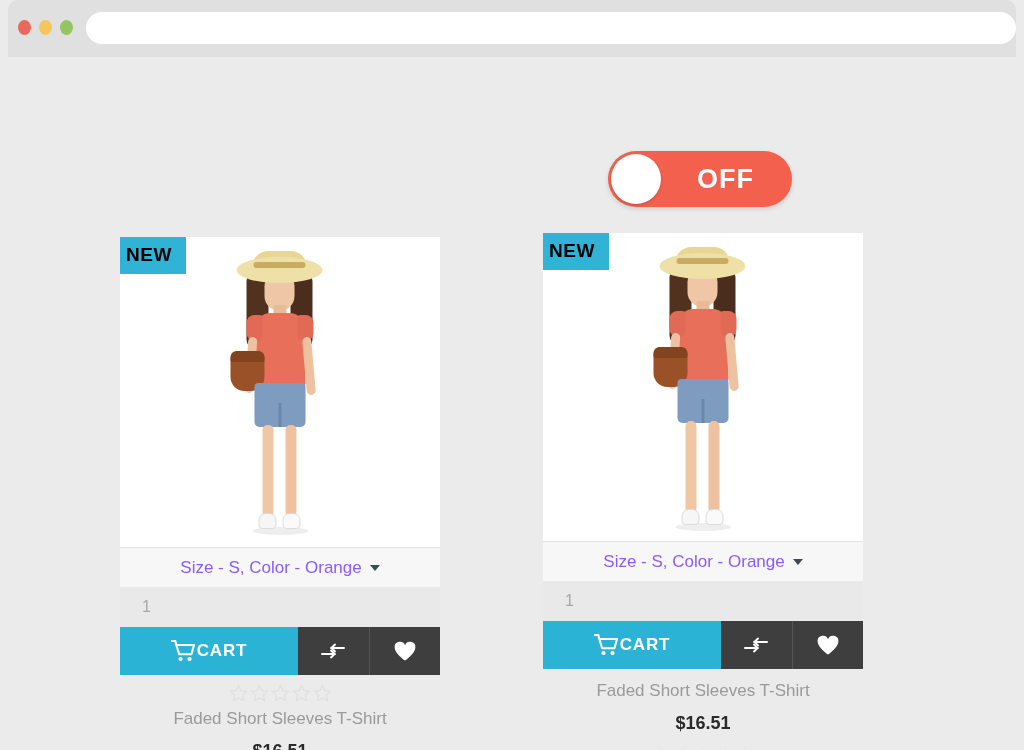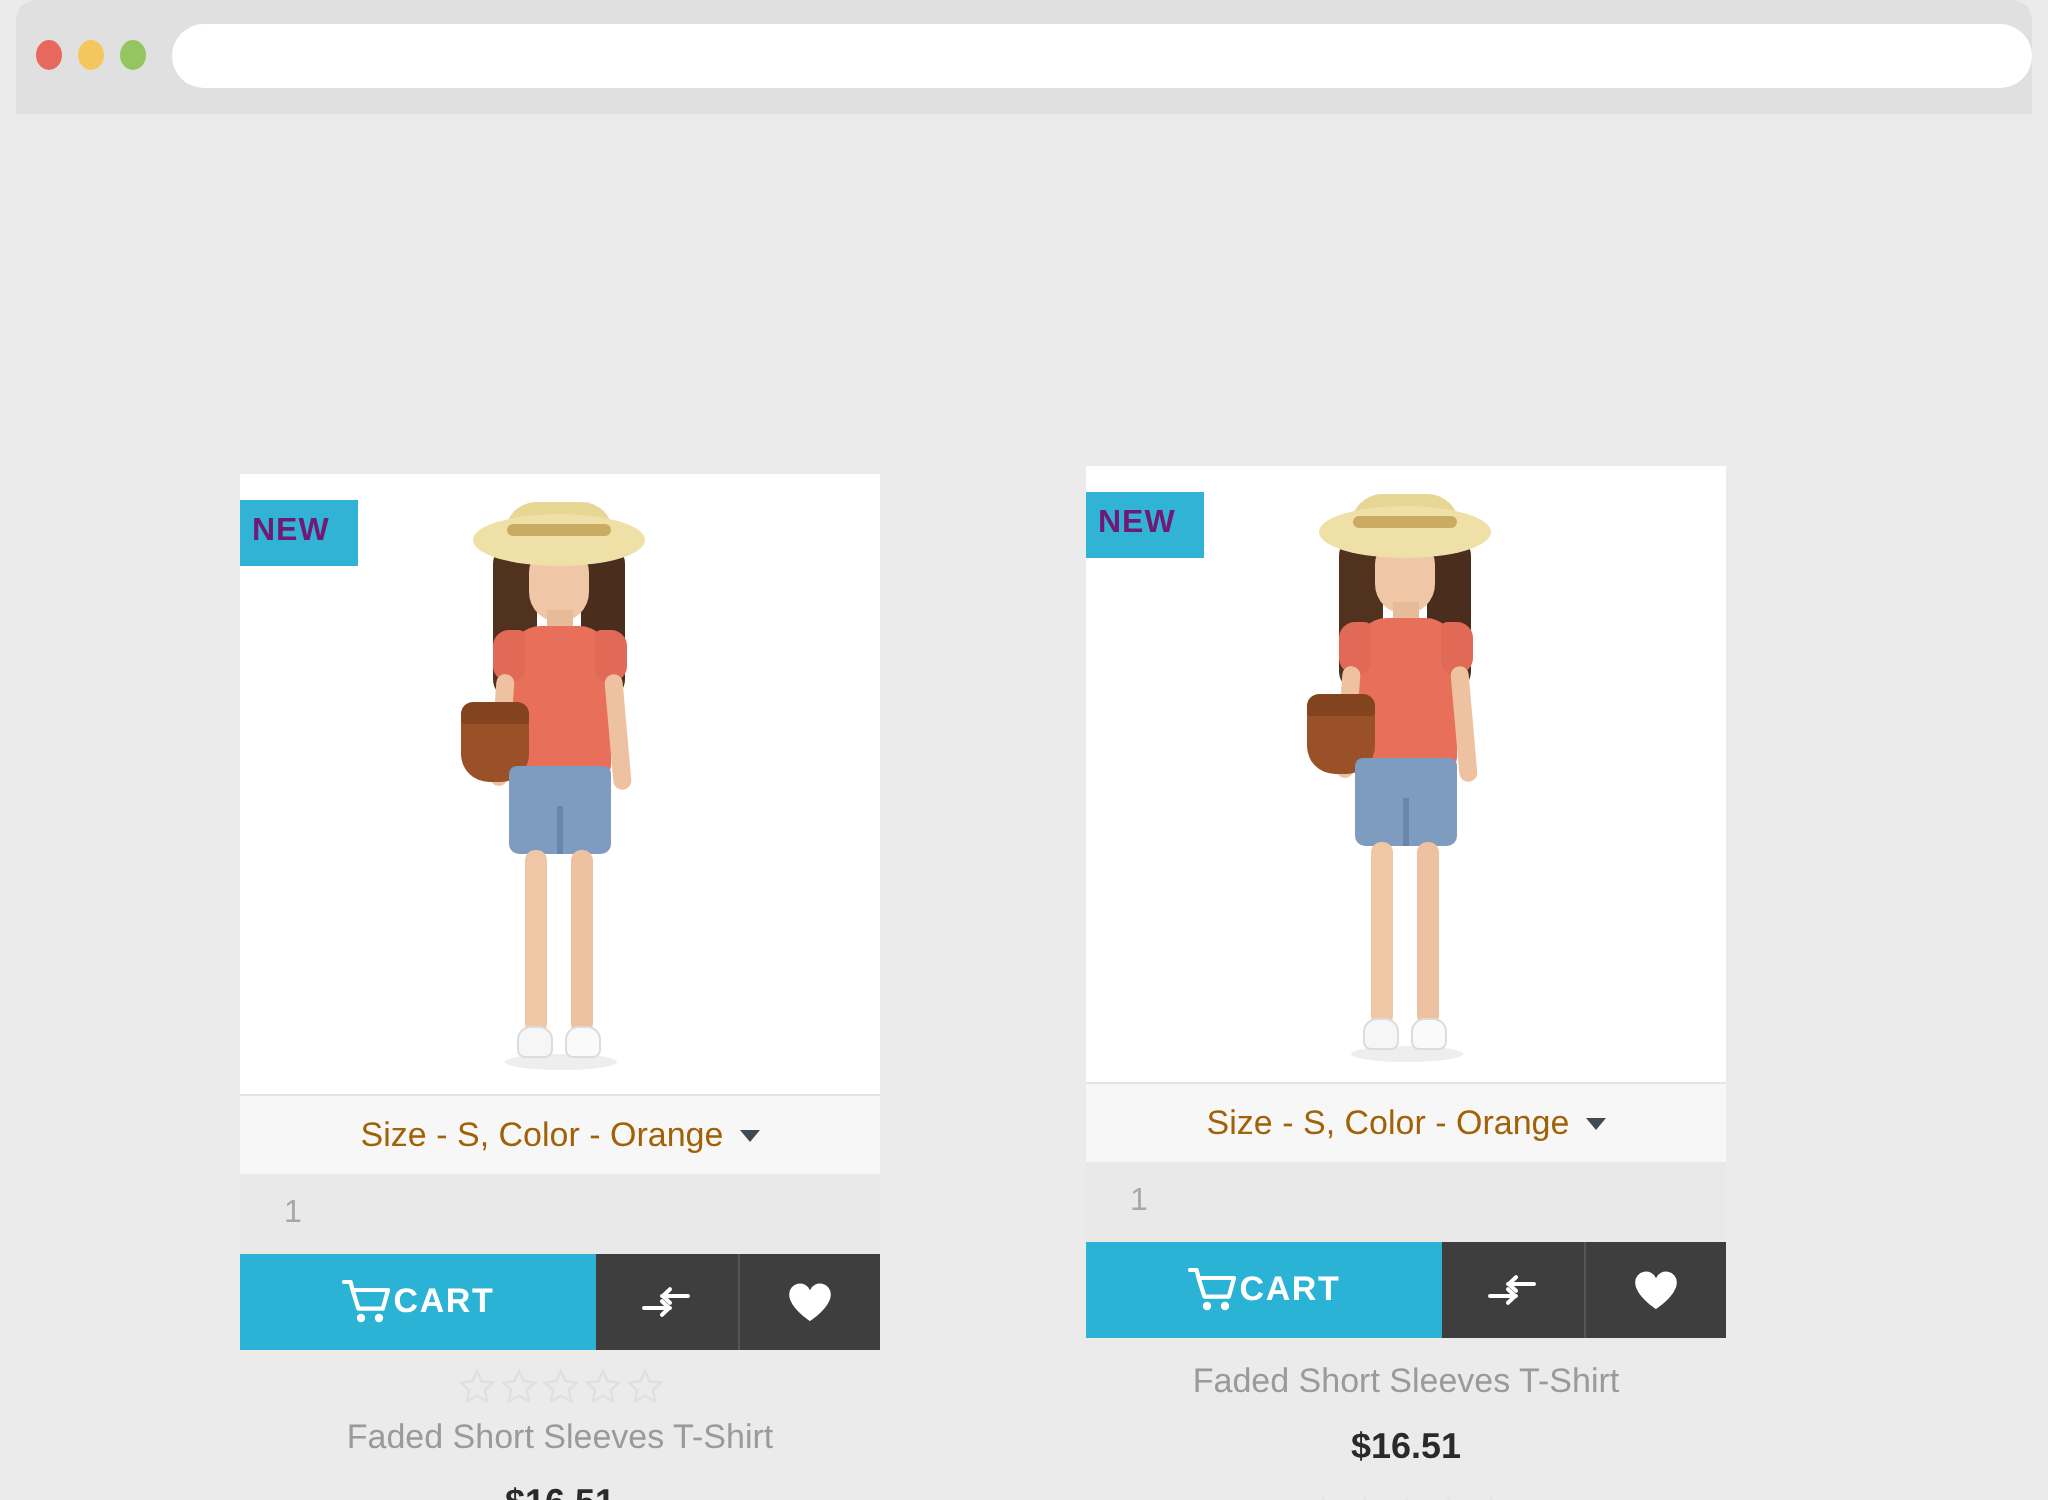--- a/index.html
+++ b/index.html
@@ -88,24 +88,24 @@
   .product-image {
     position: relative;
     width: 100%; height: 310px;
     background: #ffffff;
     overflow: hidden;
   }
   #card-right .product-image { height: 308px; }
 
   .new-badge {
     position: absolute;
-    left: -8px; top: 13px;
+    left: -8px; top: 0;
     background: #31b3d6;
-    color: #701a75;
-    font-size: 16px; font-weight: bold;
+    color: #000000;
+    font-size: 19px; font-weight: bold;
     letter-spacing: 0.5px;
     padding: 7px 14px 8px 14px;
     z-index: 5;
   }
 
   
   .model { position: absolute; left: 50%; transform: translateX(-50%); top: 14px; width: 175px; height: 300px; }
   .m { position: absolute; }
   .hat-brim { left: 44px; top: 6px; width: 86px; height: 26px; background: #efe0a8; border-radius: 50%; }
   .hat-crown { left: 60px; top: 0px; width: 54px; height: 20px; background: #e8d694; border-radius: 22px 22px 6px 6px; }
@@ -131,21 +131,21 @@
   .shadow { left: 60px; top: 276px; width: 56px; height: 8px; background: #eeeeee; border-radius: 50%; }
 
   
   .variant-select {
     width: 100%; height: 40px;
     background: #f7f7f7;
     border-top: 1px solid #e4e4e4;
     display: flex; align-items: center; justify-content: center;
     gap: 8px;
   }
-  .variant-label { font-size: 17px; color: #a16207; }
+  .variant-label { font-size: 17px; color: #8b5cf6; }
   .caret {
     width: 0; height: 0;
     border-left: 5px solid transparent;
     border-right: 5px solid transparent;
     border-top: 6px solid #3f4a52;
   }
 
   
   .qty-input {
     width: 100%; height: 40px;
@@ -197,20 +197,24 @@
     <span class="dot red"></span>
     <span class="dot yellow"></span>
     <span class="dot green"></span>
   </div>
   <input class="url-bar" type="text" value="" placeholder="" style="">
 </div>
 
 <div class="page">
 
 
+  <div class="toggle" id="toggle-off">
+    <span class="knob"></span>
+    <span class="tlabel">OFF</span>
+  </div>
 
   <div class="card" id="card-left">
 
     <div class="product-image">
       <div class="new-badge">NEW</div>
       <div class="model">
         <div class="m shadow"></div>
         <div class="m bag-strap"></div>
         <div class="m hair-l"></div>
           <div class="m hair-r"></div>

